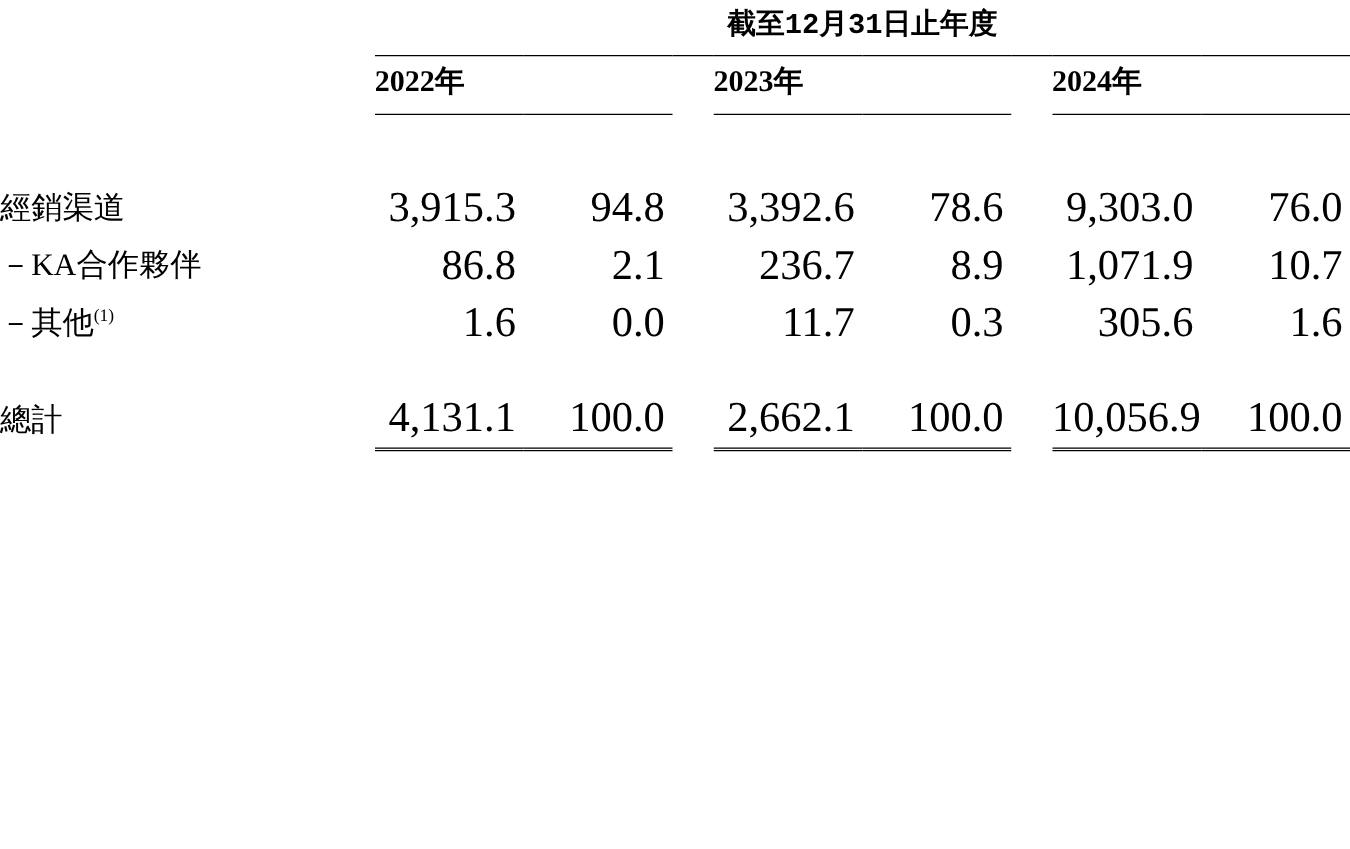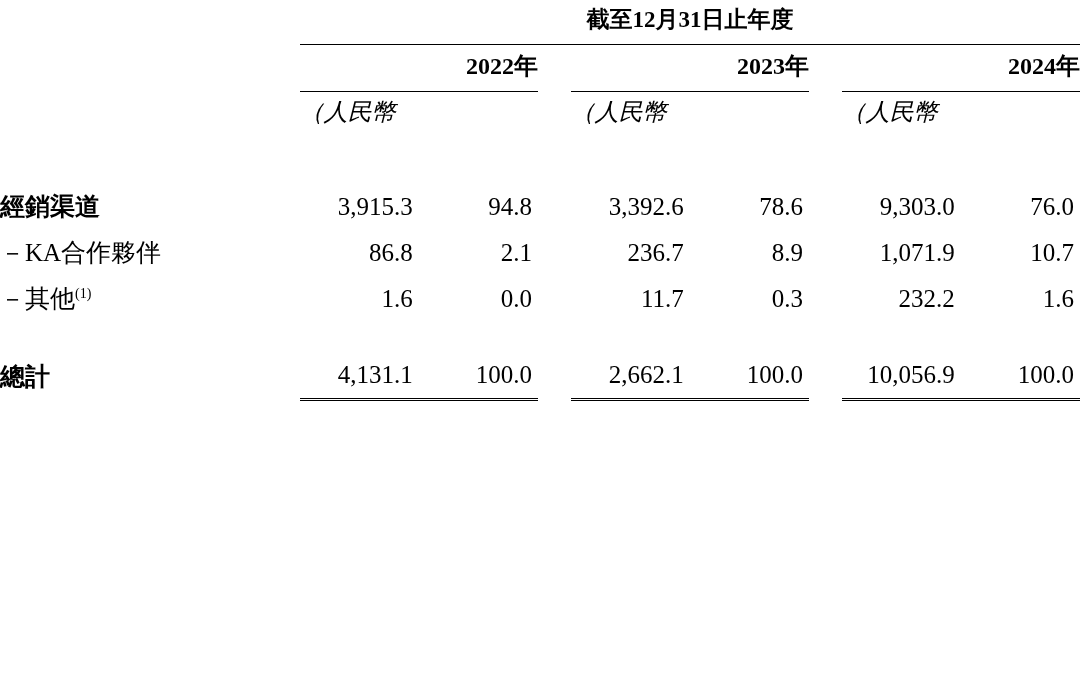--- a/index.html
+++ b/index.html
@@ -35,47 +35,48 @@
   col.c-gap   { width: 32px; }
 
   td, th {
     padding: 0;
     vertical-align: bottom;
     font-weight: normal;
   }
 
   .num {
     text-align: right;
-    font-size: 25px;
+    font-size: 34px;
     line-height: 46px;
     padding-right: 6px;
     white-space: nowrap;
   }
 
   .label {
     text-align: left;
     font-size: 25px;
     line-height: 46px;
     white-space: nowrap;
   }
-  .label.bold { font-weight: bold; }
+  .label.bold { font-weight: normal; }
 
   
   .hdr-top {
     text-align: center;
     font-size: 23px;
     font-weight: bold;
     line-height: 40px;
     padding-bottom: 4px;
+    font-family: Liberation Mono, monospace;
   }
   .rule-full {
     border-bottom: 1.5px solid #000;
   }
   .yr {
-    text-align: right;
+    text-align: left;
     font-size: 24px;
     font-weight: bold;
     line-height: 42px;
     padding-bottom: 4px;
   }
   .yr-rule {
     border-bottom: 1.5px solid #000;
   }
 
   .unit {
@@ -133,31 +134,20 @@
 
     <tr>
       <td class="gapcell"></td>
       <td class="yr yr-rule" colspan="2">2022年</td>
       <td class="gapcell"></td>
       <td class="yr yr-rule" colspan="2">2023年</td>
       <td class="gapcell"></td>
       <td class="yr yr-rule" colspan="2">2024年</td>
     </tr>
 
-    <tr>
-      <td class="gapcell"></td>
-      <td class="unit">（人民幣</td>
-      <td class="unit"></td>
-      <td class="gapcell"></td>
-      <td class="unit">（人民幣</td>
-      <td class="unit"></td>
-      <td class="gapcell"></td>
-      <td class="unit">（人民幣</td>
-      <td class="unit"></td>
-    </tr>
 
 
     <tr class="spacer-row">
       <td colspan="9"></td>
     </tr>
 
     <tr>
       <td class="label bold">經銷渠道</td>
       <td class="num">3,915.3</td>
       <td class="num">94.8</td>
@@ -183,21 +173,21 @@
     </tr>
 
     <tr>
       <td class="label"><span>－其他</span><sup>(1)</sup></td>
       <td class="num">1.6</td>
       <td class="num">0.0</td>
       <td class="gapcell"></td>
       <td class="num">11.7</td>
       <td class="num">0.3</td>
       <td class="gapcell"></td>
-      <td class="num">232.2</td>
+      <td class="num">305.6</td>
       <td class="num">1.6</td>
     </tr>
 
 
     <tr class="spacer-row-sm">
       <td colspan="9"></td>
     </tr>
 
     <tr>
       <td class="label bold">總計</td>

